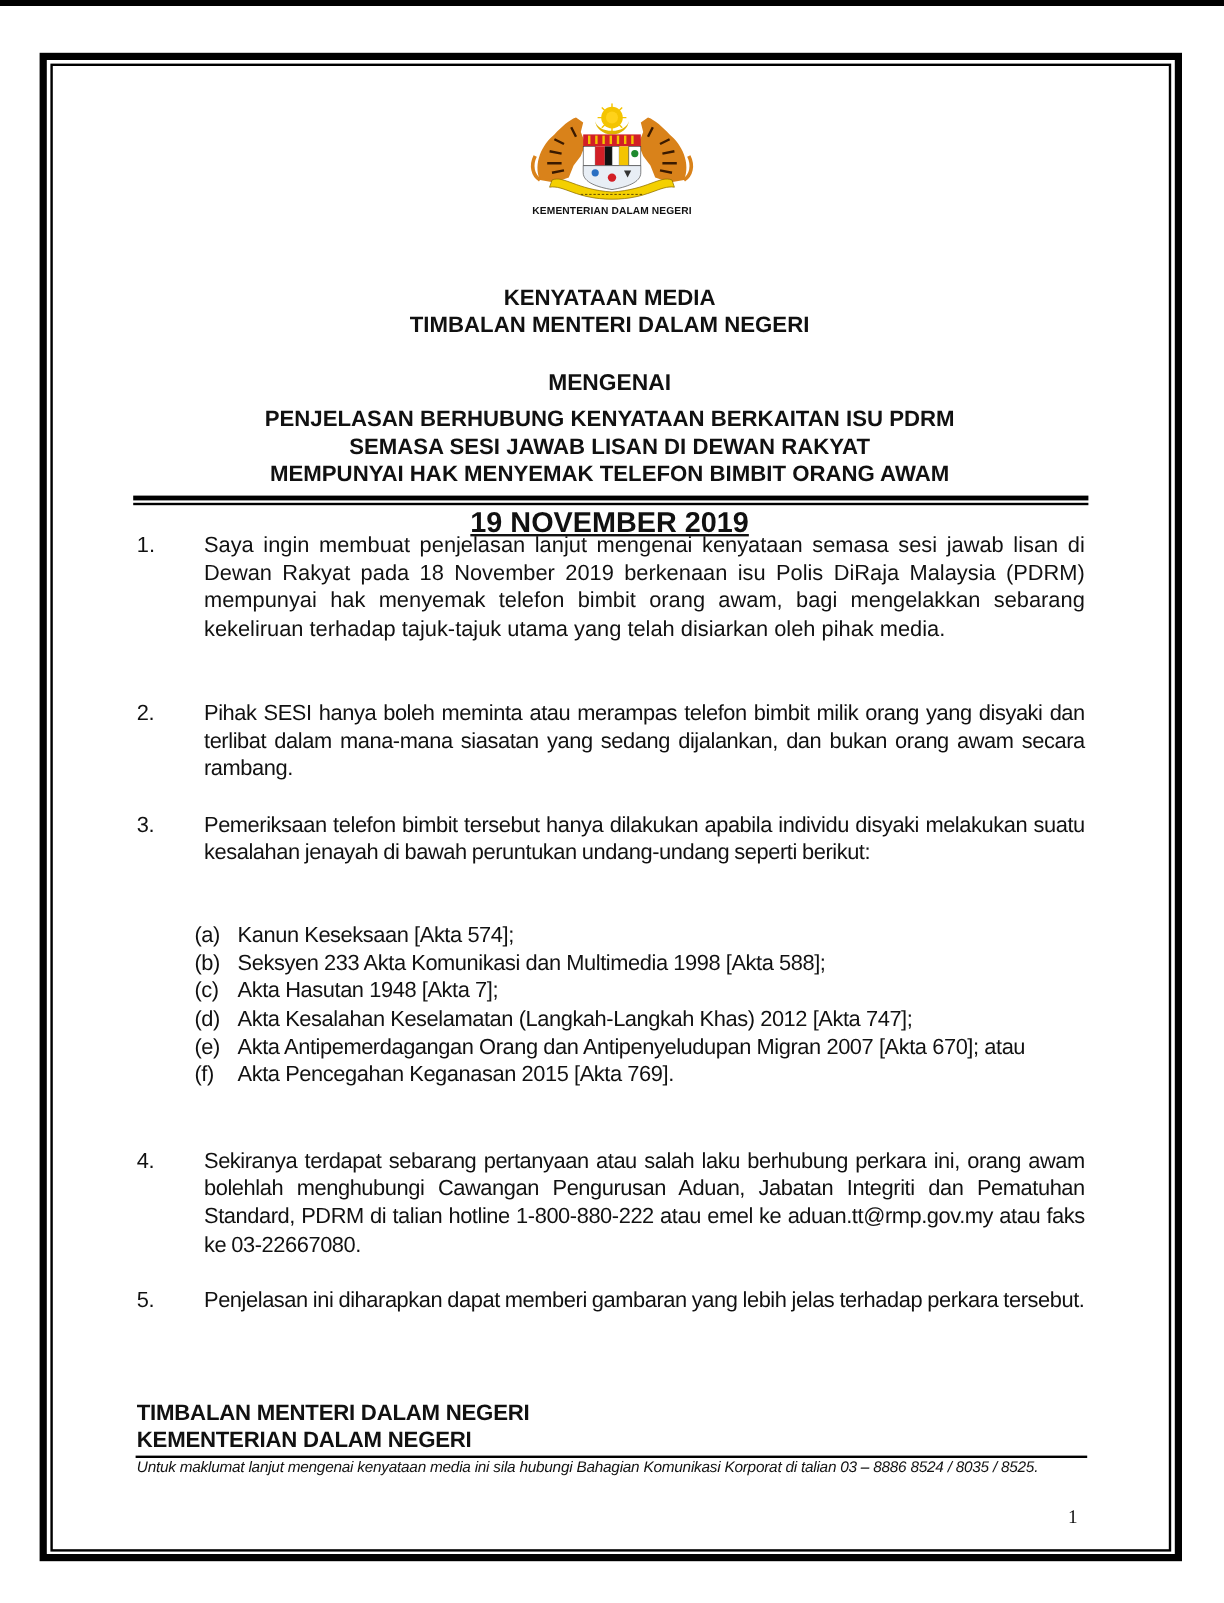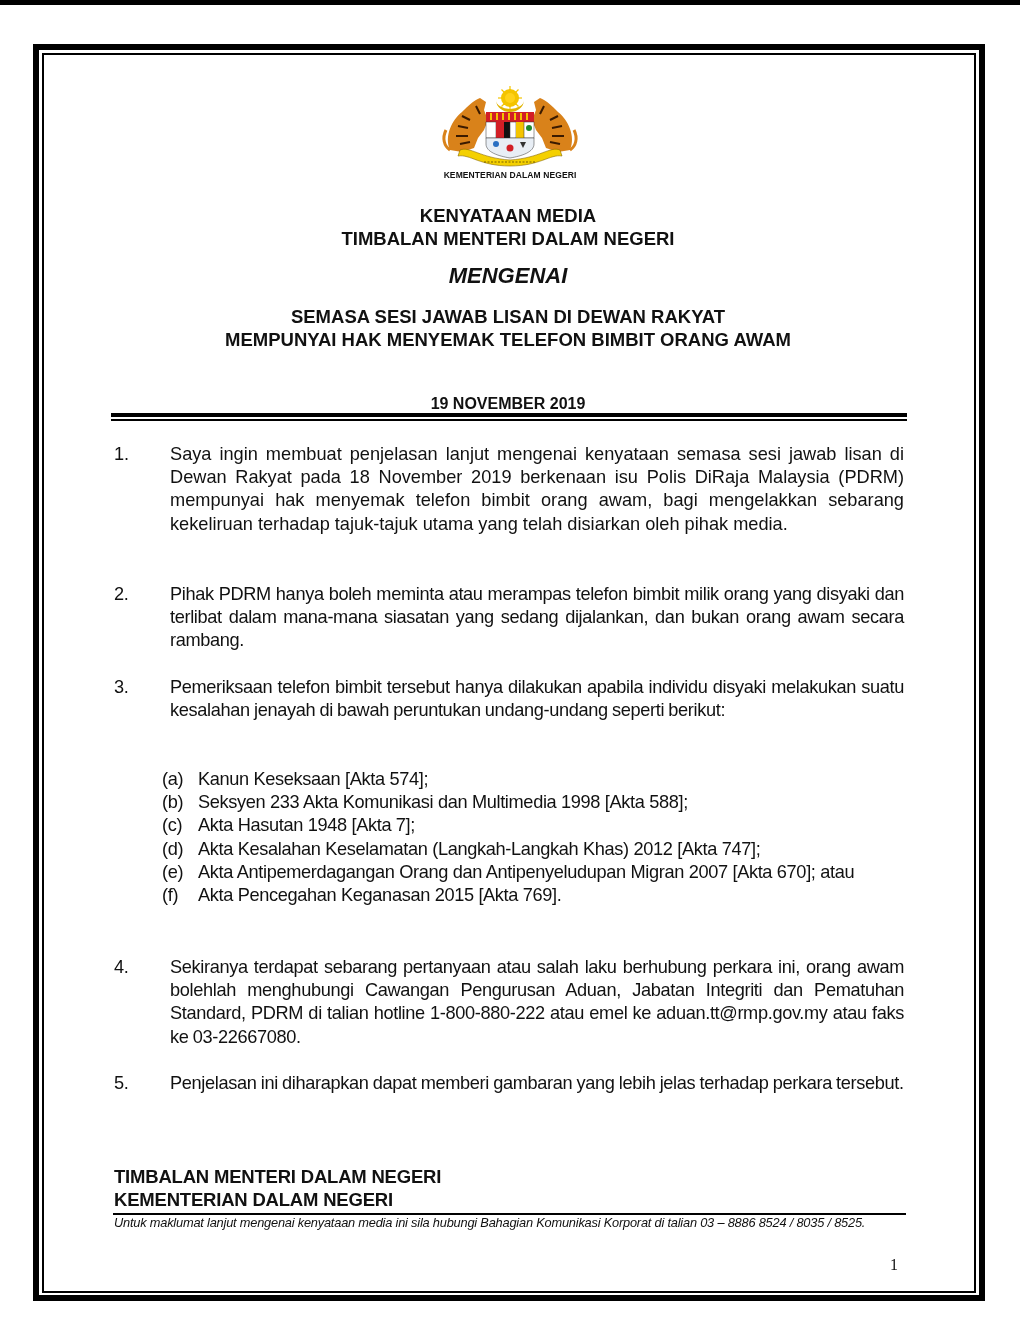--- a/index.html
+++ b/index.html
@@ -2,25 +2,25 @@
 <html><head>
 <meta charset="utf-8">
 <style>
   html, body { margin:0; padding:0; }
   body { width:1020px; height:1336px; background:#ffffff; position:relative; overflow:hidden; font-family:"Liberation Sans", sans-serif; color:#111; }
   .topbar { position:absolute; left:0; top:0; width:1020px; height:5px; background:#000; }
   .frame-outer { position:absolute; left:33px; top:44px; width:940px; height:1245px; border:6px solid #000; }
   .frame-inner { position:absolute; left:42px; top:53px; width:932px; height:1237px; border:2px solid #000; box-sizing:border-box; width:934px; height:1240px; }
   .logo { position:absolute; left:440px; top:86px; width:140px; height:82px; }
   .ministry-caption { position:absolute; left:0; width:1020px; top:170px; text-align:center; font-size:8.5px; font-weight:bold; letter-spacing:0.1px; }
-  .center-block { position:absolute; left:108px; width:800px; text-align:center; font-weight:bold; }
+  .center-block { position:absolute; left:108px; width:800px; text-align:center; font-weight:bold;margin-top:32px; }
   .h1 { top:204px; font-size:18.5px; line-height:23px; }
-  .h-mengenai { top:264px; font-size:22px; line-height:23px;font-style:italic; }
+  .h-mengenai { top:276px; font-size:19px; line-height:23px; }
   .h-subject { top:305px; font-size:18.5px; line-height:23px; }
-  .h-date { top:392px; font-size:16px; line-height:23px; }
+  .h-date { top:392px; font-size:24px; line-height:23px;text-decoration:underline; }
   .rule-thick { position:absolute; left:111px; width:796px; top:413px; height:4px; background:#000; }
   .rule-thin { position:absolute; left:111px; width:796px; top:419px; height:2px; background:#000; }
   .para { position:absolute; left:114px; width:790px; font-size:18.2px; line-height:23.2px; }
   .para .num { position:absolute; left:0; top:0; width:36px; }
   .para .txt { margin-left:56px; text-align:justify; text-align-last:left; }
   .narrow { letter-spacing:-0.35px; word-spacing:-0.5px; }
   .p1 { top:443px; }
   .p2 { top:583px; }
   .p3 { top:676px; }
   .sublist { position:absolute; left:162px; width:742px; top:768px; font-size:18.2px; line-height:23.2px; letter-spacing:-0.35px; }
@@ -99,36 +99,37 @@
 <div class="ministry-caption">KEMENTERIAN DALAM NEGERI</div>
 
 <div class="center-block h1">
   <div>KENYATAAN MEDIA</div>
   <div>TIMBALAN MENTERI DALAM NEGERI</div>
 </div>
 
 <div class="center-block h-mengenai">MENGENAI</div>
 
 <div class="center-block h-subject">
+  <div>PENJELASAN BERHUBUNG KENYATAAN BERKAITAN ISU PDRM</div>
   <div>SEMASA SESI JAWAB LISAN DI DEWAN RAKYAT</div>
   <div>MEMPUNYAI HAK MENYEMAK TELEFON BIMBIT ORANG AWAM</div>
 </div>
 
 <div class="center-block h-date">19 NOVEMBER 2019</div>
 <div class="rule-thick"></div>
 <div class="rule-thin"></div>
 
 <div class="para p1">
   <span class="num">1.</span>
   <div class="txt">Saya ingin membuat penjelasan lanjut mengenai kenyataan semasa sesi jawab lisan di Dewan Rakyat pada 18 November 2019 berkenaan isu Polis DiRaja Malaysia (PDRM) mempunyai hak menyemak telefon bimbit orang awam, bagi mengelakkan sebarang kekeliruan terhadap tajuk-tajuk utama yang telah disiarkan oleh pihak media.</div>
 </div>
 
 <div class="para p2 narrow">
   <span class="num">2.</span>
-  <div class="txt">Pihak PDRM hanya boleh meminta atau merampas telefon bimbit milik orang yang disyaki dan terlibat dalam mana-mana siasatan yang sedang dijalankan, dan bukan orang awam secara rambang.</div>
+  <div class="txt">Pihak SESI hanya boleh meminta atau merampas telefon bimbit milik orang yang disyaki dan terlibat dalam mana-mana siasatan yang sedang dijalankan, dan bukan orang awam secara rambang.</div>
 </div>
 
 <div class="para p3 narrow">
   <span class="num">3.</span>
   <div class="txt">Pemeriksaan telefon bimbit tersebut hanya dilakukan apabila individu disyaki melakukan suatu kesalahan jenayah di bawah peruntukan undang-undang seperti berikut:</div>
 </div>
 
 <div class="sublist">
   <div class="sub-item">
     <span class="lbl">(a)</span>

